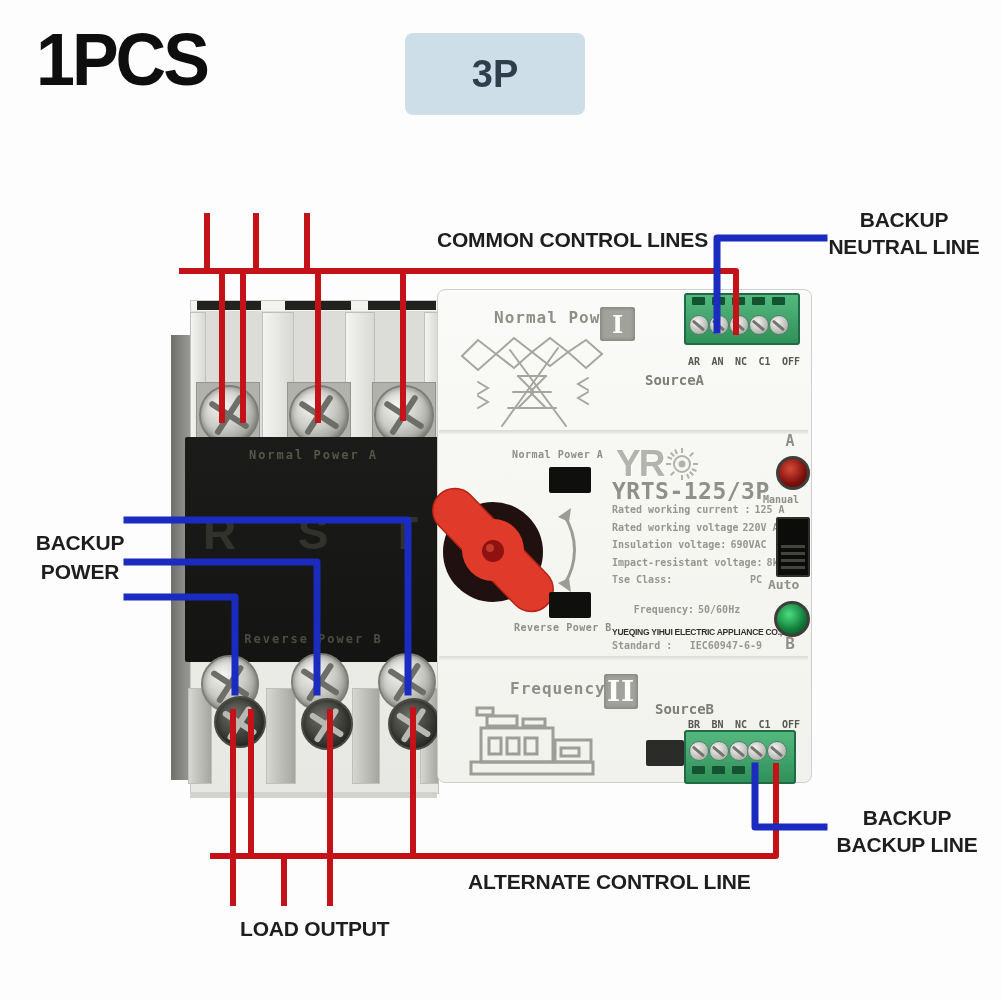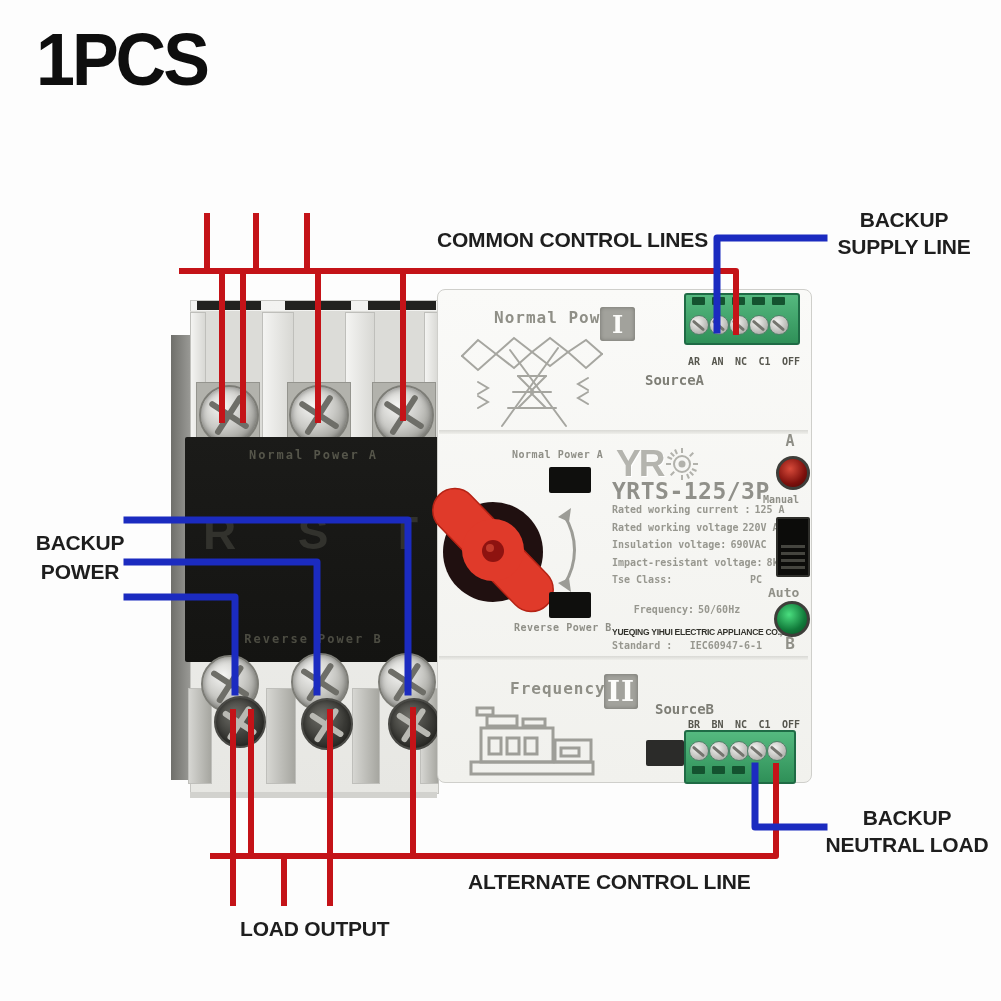--- a/index.html
+++ b/index.html
@@ -76,20 +76,21 @@
 
   .connector{background:#2b2b29;border-radius:2px;}
   .wires{left:0;top:0;pointer-events:none;}
 </style>
 </head>
 <body>
 
 <div class="canvas">
 
   <div class="abs qty">1PCS</div>
+  <div class="abs pole-badge">3P</div>
 
   <div class="abs din-rail"></div>
   <div class="abs left-body"></div>
   <div class="abs left-body-shadow"></div>
   <div class="abs top-black-seg" style="left:197px;width:64px;"></div>
   <div class="abs top-black-seg" style="left:285px;width:66px;"></div>
   <div class="abs top-black-seg" style="left:368px;width:68px;"></div>
 
   <div class="abs bank-top"></div>
   <div class="abs fin" style="left:190px;top:312px;width:14px;height:124px;"></div>
@@ -266,31 +267,31 @@
   <div class="abs spec-row" style="top:574px;">
       <span class="k">Tse Class:</span>
       <span class="v">PC</span>
     </div>
   <div class="abs spec-row" style="top:604px;justify-content:center;">
       <span class="k">Frequency:</span>
       <span class="v">50/60Hz</span>
     </div>
   <div class="abs spec-row" style="top:640px;">
       <span class="k">Standard :</span>
-      <span class="v">IEC60947-6-1</span>
+      <span class="v">IEC60947-6-9</span>
     </div>
   <div class="abs company">YUEQING YIHUI ELECTRIC APPLIANCE CO.,LTD</div>
 
   <div class="abs mono" style="left:775px;top:432px;width:30px;text-align:center;font-size:15px;">A</div>
   <div class="abs led led-red" style="left:776px;top:456px;width:28px;height:28px;"></div>
   <div class="abs mono" style="left:763px;top:494px;font-size:10px;">Manual</div>
   <div class="abs toggle" style="left:776px;top:517px;width:30px;height:56px;">
       <div class="ridges"></div>
     </div>
-  <div class="abs mono" style="left:768px;top:577px;font-size:13px;margin-top:8px;">Auto</div>
+  <div class="abs mono" style="left:768px;top:577px;font-size:13px;">Auto</div>
   <div class="abs led led-green" style="left:774px;top:601px;width:30px;height:30px;"></div>
   <div class="abs mono" style="left:775px;top:634px;width:30px;text-align:center;font-size:16px;">B</div>
 
   <div class="abs mono" style="left:510px;top:679px;font-size:16px;letter-spacing:1px;">Frequency</div>
   <div class="abs roman" style="left:604px;top:674px;width:34px;height:35px;font-size:28px;letter-spacing:1px;">II</div>
   <svg class="abs" style="left:463px;top:698px;" width="150" height="85" viewBox="0 0 150 85">
     <g stroke="#9e9e98" stroke-width="3" fill="none">
       <rect x="8" y="64" width="122" height="12"></rect>
       <rect x="18" y="30" width="72" height="34"></rect>
       <rect x="26" y="40" width="12" height="16"></rect>
@@ -354,26 +355,26 @@
       <path d="M127,520 L408,520 L408,692"></path>
       <path d="M127,562 L317,562 L317,692"></path>
       <path d="M127,597 L235,597 L235,692"></path>
       <path d="M755,766 L755,827 L824,827"></path>
     </g>
   </svg>
 
   <div class="abs lbl" style="left:437px;top:228px;">COMMON CONTROL LINES</div>
   <div class="abs lbl lbl-2line" style="left:815px;top:206px;width:178px;">
     <div>BACKUP</div>
-    <div>SUPPLY LINE</div>
+    <div>NEUTRAL LINE</div>
   </div>
   <div class="abs lbl lbl-2line" style="left:28px;top:528px;width:104px;line-height:29px;">
     <div>BACKUP</div>
     <div>POWER</div>
   </div>
   <div class="abs lbl lbl-2line" style="left:818px;top:804px;width:178px;">
     <div>BACKUP</div>
-    <div>NEUTRAL LOAD</div>
+    <div>BACKUP LINE</div>
   </div>
   <div class="abs lbl" style="left:468px;top:870px;">ALTERNATE CONTROL LINE</div>
   <div class="abs lbl" style="left:240px;top:917px;">LOAD OUTPUT</div>
 
 </div>
 
 </body></html>

